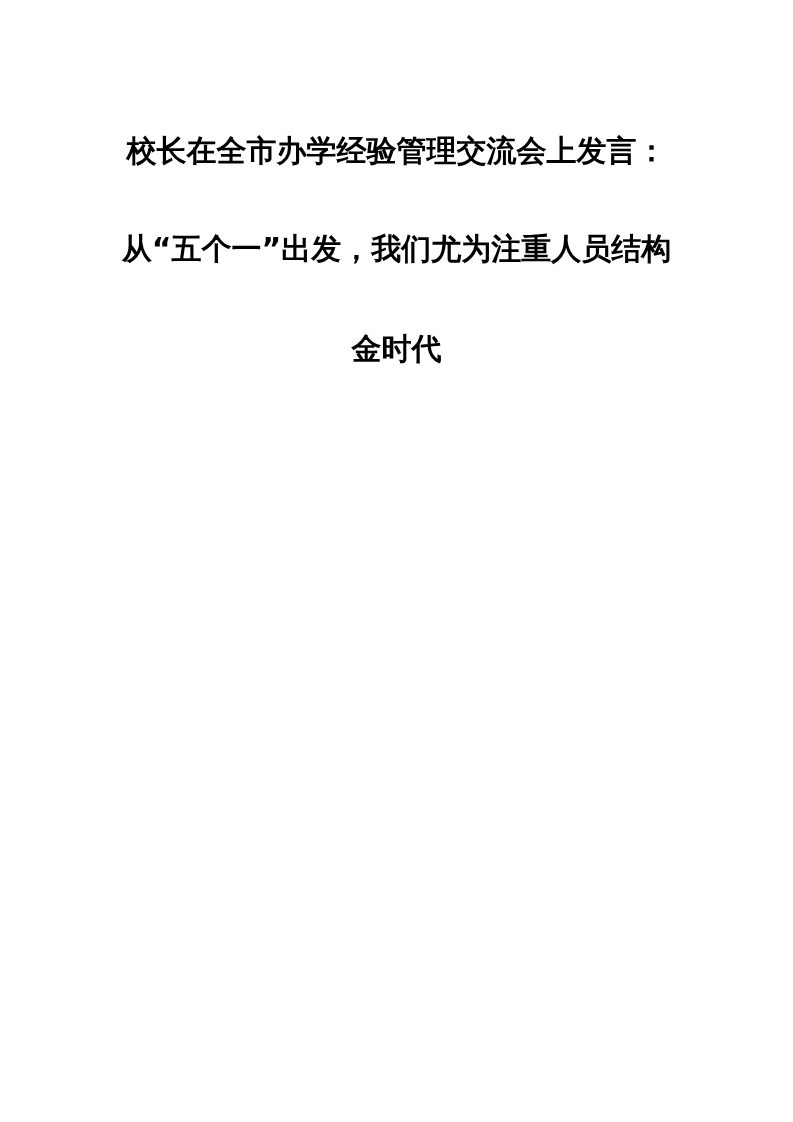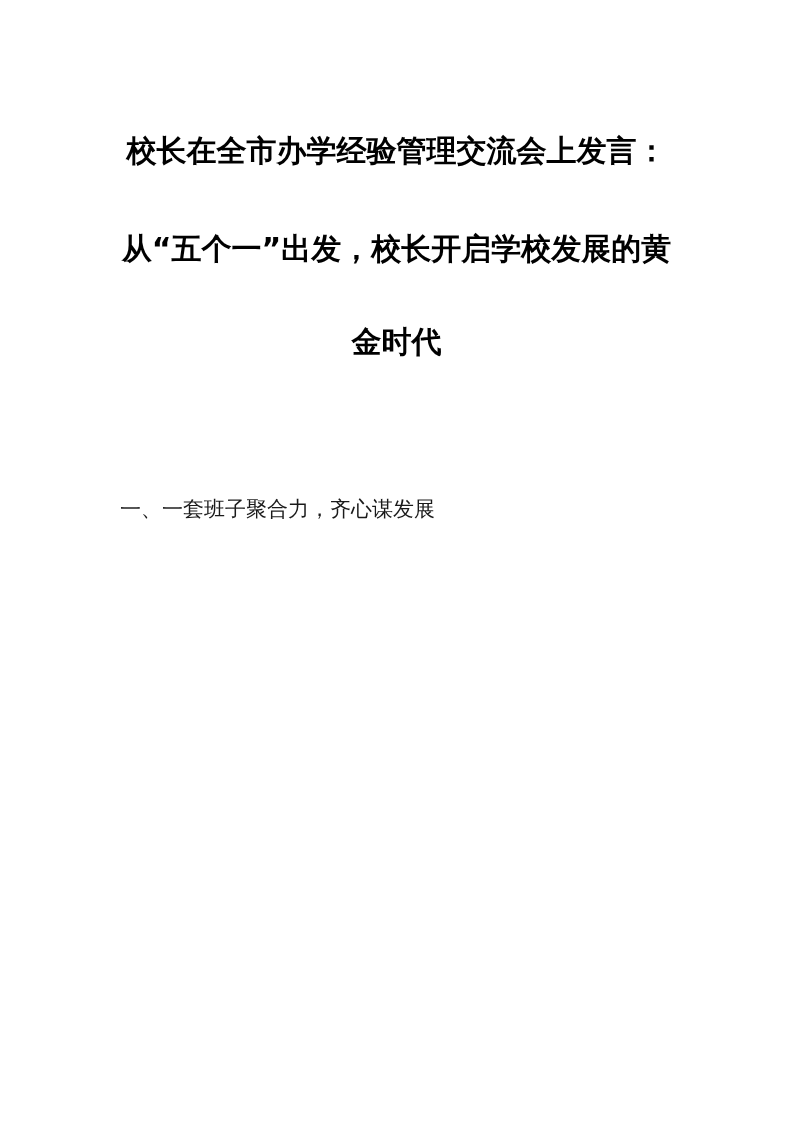--- a/index.html
+++ b/index.html
@@ -3,29 +3,28 @@
 <meta charset="utf-8">
 <style>
   html, body { margin:0; padding:0; background:#ffffff; }
   body { width:793px; height:1122px; position:relative; overflow:hidden;
          font-family:"DejaVu Sans","Liberation Sans",sans-serif; color:#111; }
   .page { position:absolute; left:0; top:0; width:686px; height:1122px; background:#fff; }
   .title-line { position:absolute; left:0; width:793px; text-align:center;
                 font-weight:bold; font-size:30px; line-height:40px; color:#000; white-space:nowrap; }
   .t1 { top:131px; }
   .t2 { top:229px; }
-  .t3 { top:322px; }
+  .t3 { top:329px; }
   .body { position:absolute; left:120px; top:491px; width:556px; font-size:21px;
           line-height:36.5px; color:#1a1a1a; }
   .para { margin:0; text-align:justify; text-align-last:left; }
 </style>
 </head>
 <body>
 
 <div class="page">
   <div class="title-line t1">校长在全市办学经验管理交流会上发言：</div>
-  <div class="title-line t2">从“五个一”出发，校长开启学校发展的黄</div>
+  <div class="title-line t2">从“五个一”出发，我们尤为注重人员结构</div>
   <div class="title-line t3">金时代</div>
 
   <div class="body">
-    <p class="para">一、一套班子聚合力，齐心谋发展</p>
   </div>
 </div>
 
 </body></html>

